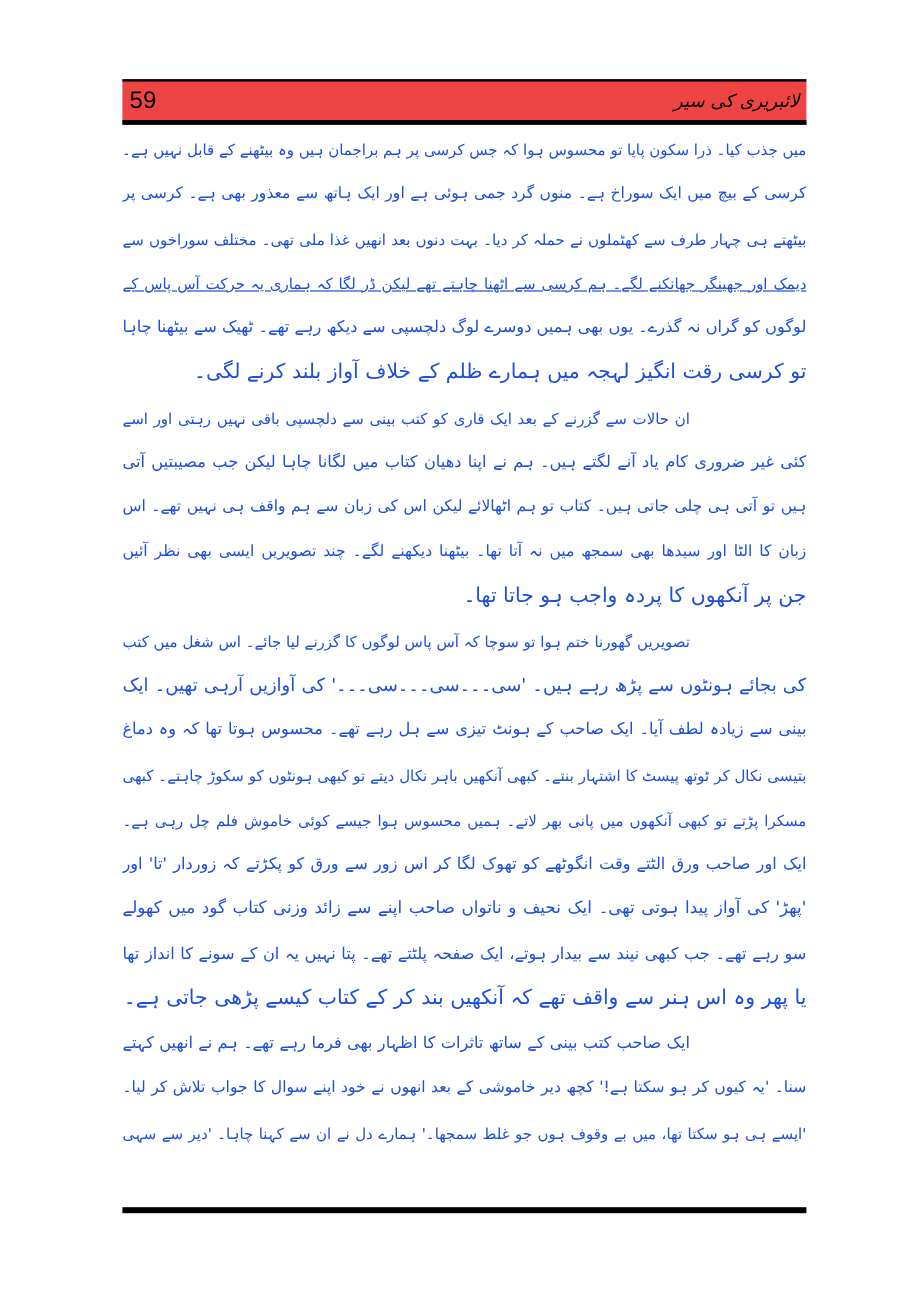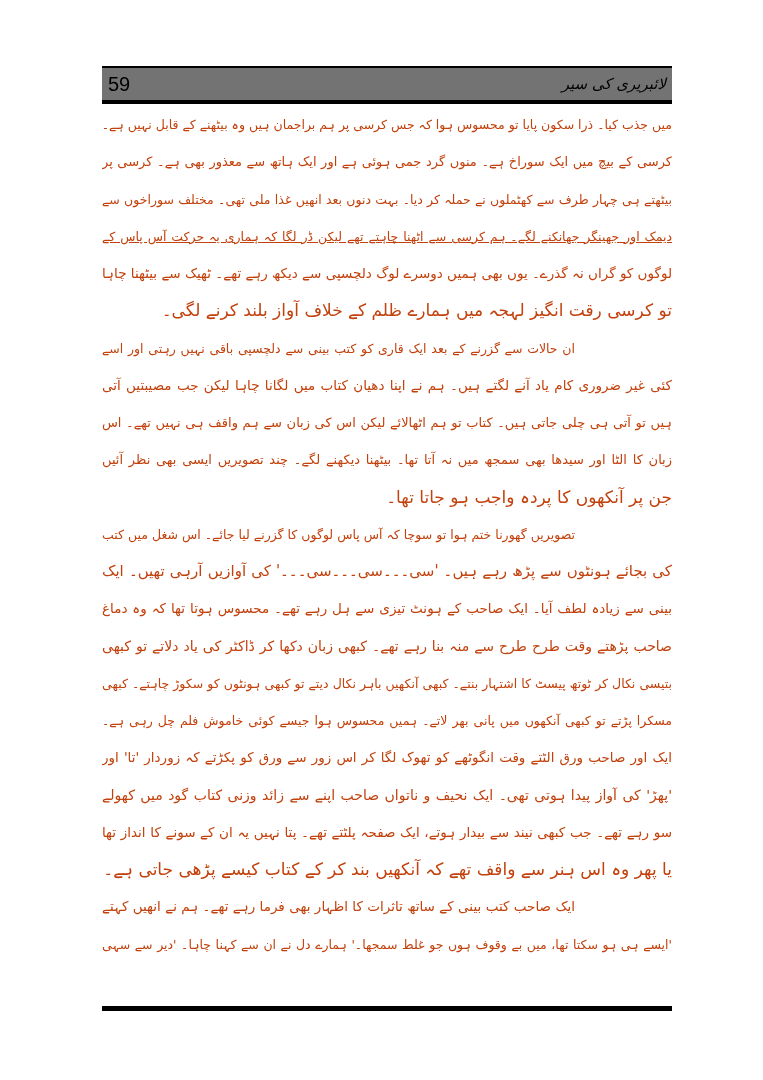--- a/index.html
+++ b/index.html
@@ -20,21 +20,21 @@
       left: 0; top: 0;
       width: 763px; height: 1080px;
       background: #ffffff;
     }
     .running-header {
       position: absolute;
       left: 102px;
       top: 66px;
       width: 570px;
       height: 32px;
-      background: #737373;
+      background: #ef4444;
       border-top: 2px solid #000000;
       border-bottom: 4px solid #000000;
       box-sizing: content-box;
     }
     .page-number {
       position: absolute;
       left: 6px;
       top: 4px;
       font-family: "Liberation Sans", sans-serif;
       font-size: 20px;
@@ -61,21 +61,21 @@
     }
     .line {
       display: block;
       height: 29.6px;
       line-height: 29.6px;
       font-family: "DejaVu Sans", sans-serif;
       font-size: 17px;
       white-space: nowrap;
       text-align: justify;
       text-align-last: justify;
-      color: #c2410c;
+      color: #1d4ed8;
       overflow: hidden;
     }
     .line.indent {
       padding-right: 97px;
     }
     .line.last {
       text-align-last: right;
     }
     .bottom-rule {
       position: absolute;
@@ -104,25 +104,25 @@
     <span class="line" style="height: 37.25px; line-height: 37.25px; font-size: 13.5px;">لوگوں کو گراں نہ گذرے۔ یوں بھی ہمیں دوسرے لوگ دلچسپی سے دیکھ رہے تھے۔ ٹھیک سے بیٹھنا چاہا</span>
     <span class="line last" style="height: 37.25px; line-height: 37.25px; font-size: 17px;">تو کرسی رقت انگیز لہجہ میں ہمارے ظلم کے خلاف آواز بلند کرنے لگی۔</span>
     <span class="line indent" style="height: 37.25px; line-height: 37.25px; font-size: 12.5px;">ان حالات سے گزرنے کے بعد ایک قاری کو کتب بینی سے دلچسپی باقی نہیں رہتی اور اسے</span>
     <span class="line" style="height: 37.25px; line-height: 37.25px; font-size: 13.5px;">کئی غیر ضروری کام یاد آنے لگتے ہیں۔ ہم نے اپنا دھیان کتاب میں لگانا چاہا لیکن جب مصیبتیں آتی</span>
     <span class="line" style="height: 37.25px; line-height: 37.25px; font-size: 13px;">ہیں تو آتی ہی چلی جاتی ہیں۔ کتاب تو ہم اٹھالائے لیکن اس کی زبان سے ہم واقف ہی نہیں تھے۔ اس</span>
     <span class="line" style="height: 37.25px; line-height: 37.25px; font-size: 13px;">زبان کا الٹا اور سیدھا بھی سمجھ میں نہ آتا تھا۔ بیٹھنا دیکھنے لگے۔ چند تصویریں ایسی بھی نظر آئیں</span>
     <span class="line last" style="height: 37.25px; line-height: 37.25px; font-size: 17px;">جن پر آنکھوں کا پردہ واجب ہو جاتا تھا۔</span>
     <span class="line indent" style="height: 37.25px; line-height: 37.25px; font-size: 12.5px;">تصویریں گھورنا ختم ہوا تو سوچا کہ آس پاس لوگوں کا گزرنے لیا جائے۔ اس شغل میں کتب</span>
     <span class="line" style="height: 37.25px; line-height: 37.25px; font-size: 15px;">کی بجائے ہونٹوں سے پڑھ رہے ہیں۔ 'سی۔۔۔سی۔۔۔سی۔۔۔' کی آوازیں آرہی تھیں۔ ایک</span>
     <span class="line" style="height: 37.25px; line-height: 37.25px; font-size: 13.5px;">بینی سے زیادہ لطف آیا۔ ایک صاحب کے ہونٹ تیزی سے ہل رہے تھے۔ محسوس ہوتا تھا کہ وہ دماغ</span>
-    <span class="line" style="height: 37.25px; line-height: 37.25px; font-size: 14px;">صاحب پڑھتے وقت طرح طرح سے منہ بنا رہے تھے۔ کبھی زبان دکھا کر ڈاکٹر کی یاد دلاتے تو کبھی</span>
     <span class="line" style="height: 37.25px; line-height: 37.25px; font-size: 12.5px;">بتیسی نکال کر ٹوتھ پیسٹ کا اشتہار بنتے۔ کبھی آنکھیں باہر نکال دیتے تو کبھی ہونٹوں کو سکوڑ چاہتے۔ کبھی</span>
     <span class="line" style="height: 37.25px; line-height: 37.25px; font-size: 12.5px;">مسکرا پڑتے تو کبھی آنکھوں میں پانی بھر لاتے۔ ہمیں محسوس ہوا جیسے کوئی خاموش فلم چل رہی ہے۔</span>
     <span class="line" style="height: 37.25px; line-height: 37.25px; font-size: 13.5px;">ایک اور صاحب ورق الٹتے وقت انگوٹھے کو تھوک لگا کر اس زور سے ورق کو پکڑتے کہ زوردار 'تا' اور</span>
     <span class="line" style="height: 37.25px; line-height: 37.25px; font-size: 14px;">'پھڑ' کی آواز پیدا ہوتی تھی۔ ایک نحیف و ناتواں صاحب اپنے سے زائد وزنی کتاب گود میں کھولے</span>
     <span class="line" style="height: 37.25px; line-height: 37.25px; font-size: 13.5px;">سو رہے تھے۔ جب کبھی نیند سے بیدار ہوتے، ایک صفحہ پلٹتے تھے۔ پتا نہیں یہ ان کے سونے کا انداز تھا</span>
     <span class="line last" style="height: 37.25px; line-height: 37.25px; font-size: 17px;">یا پھر وہ اس ہنر سے واقف تھے کہ آنکھیں بند کر کے کتاب کیسے پڑھی جاتی ہے۔</span>
     <span class="line indent" style="height: 37.25px; line-height: 37.25px; font-size: 13.5px;">ایک صاحب کتب بینی کے ساتھ تاثرات کا اظہار بھی فرما رہے تھے۔ ہم نے انھیں کہتے</span>
+    <span class="line" style="height: 37.25px; line-height: 37.25px; font-size: 13px;">سنا۔ 'یہ کیوں کر ہو سکتا ہے!' کچھ دیر خاموشی کے بعد انھوں نے خود اپنے سوال کا جواب تلاش کر لیا۔</span>
     <span class="line" style="height: 37.25px; line-height: 37.25px; font-size: 12.5px;">'ایسے ہی ہو سکتا تھا، میں بے وقوف ہوں جو غلط سمجھا۔' ہمارے دل نے ان سے کہنا چاہا۔ 'دیر سے سہی</span>
   </div>
 
   <div class="bottom-rule"></div>
 </div>
 
 </body></html>

